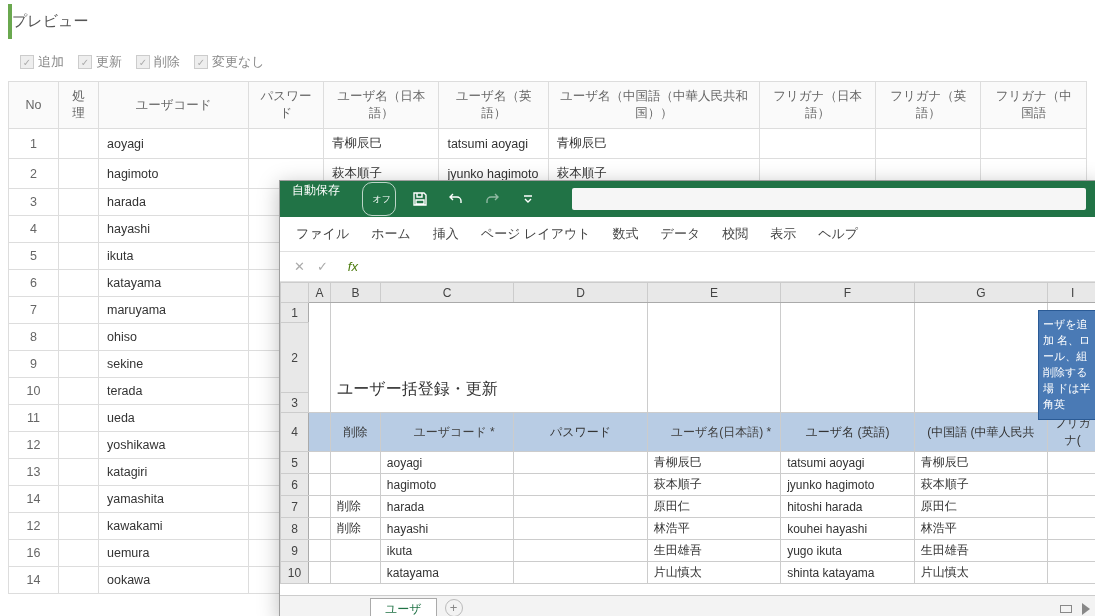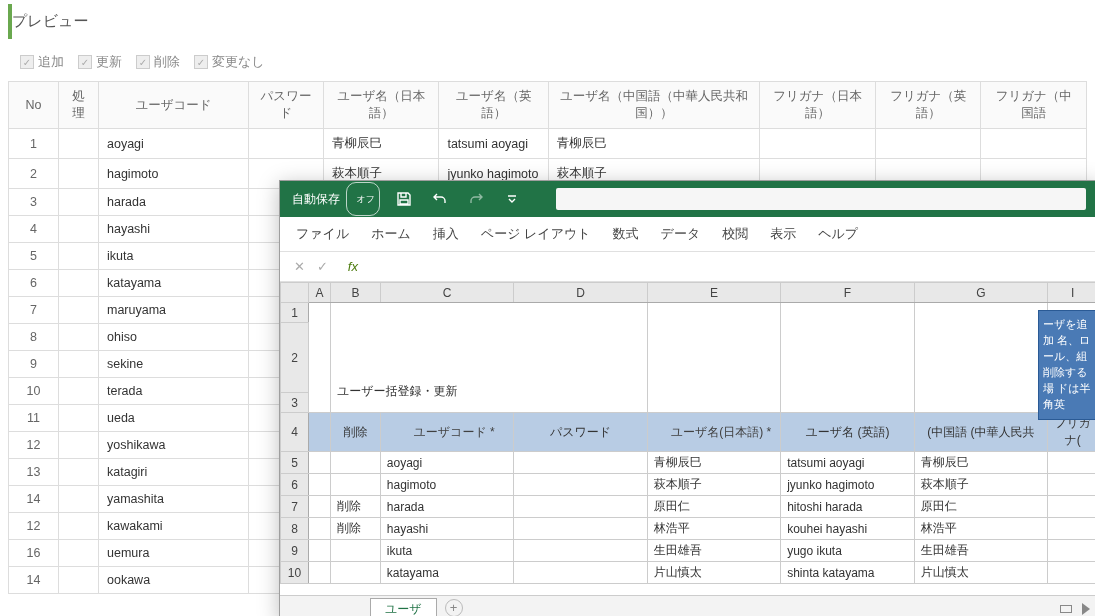--- a/index.html
+++ b/index.html
@@ -34,21 +34,21 @@
     
     .excel-window {
       position: absolute; top: 180px; left: 279px; width: 820px; height: 440px;
       background: #fff; box-shadow: 0 4px 20px rgba(0,0,0,0.25);
       border: 1px solid #9e9e9e;
     }
     .excel-titlebar {
       background: #217346; color: #fff; height: 36px;
       display: flex; align-items: center; padding: 0 12px; gap: 12px;
     }
-    .autosave { font-size: 12px; display: flex; align-items: center; gap: 6px; }
+    .autosave { font-size: 12px; display: flex; align-items: flex-start; gap: 22px; }
     .toggle {
       width: 34px; height: 16px; border: 1px solid rgba(255,255,255,0.7);
       border-radius: 10px; display: inline-flex; align-items: center;
       font-size: 9px; padding: 16px 4px; justify-content: flex-end;
     }
     .titleicon { width: 24px; height: 24px; display: inline-flex; align-items: center; justify-content: center; cursor: pointer; }
     .titleicon svg { stroke: #fff; fill: none; stroke-width: 1.4; }
     .title-blank { flex: 1; background: #f6f6f6; height: 22px; border-radius: 2px; margin-left: 20px; }
     
     .ribbon-tabs {
@@ -81,21 +81,21 @@
     }
     .sheet-table th.rowhdr {
       background: #e8e8e8; text-align: center; color: #444; font-size: 12px;
       width: 28px; border-right: 1px solid #aaa;
     }
     .sheet-table th.corner { background: #e8e8e8; width: 28px; }
     .hdr-row td { background: #b8cce4 !important; text-align: center; }
     .hdr-row td.red { color: #404040; padding-left: 20px; }
     
     .merged-title {
-      background: #fff !important; font-size: 12px;
+      background: #fff !important; font-size: 16px;
     }
     
     .comment-box {
       position: absolute; top: 28px; right: 0px; width: 60px;
       background: #4a7ab5; color: #fff; font-size: 11px; padding: 6px 4px;
       line-height: 1.45; border: 1px solid #2a5a95;
       overflow: hidden;
     }
     
     .sheet-tabs {

